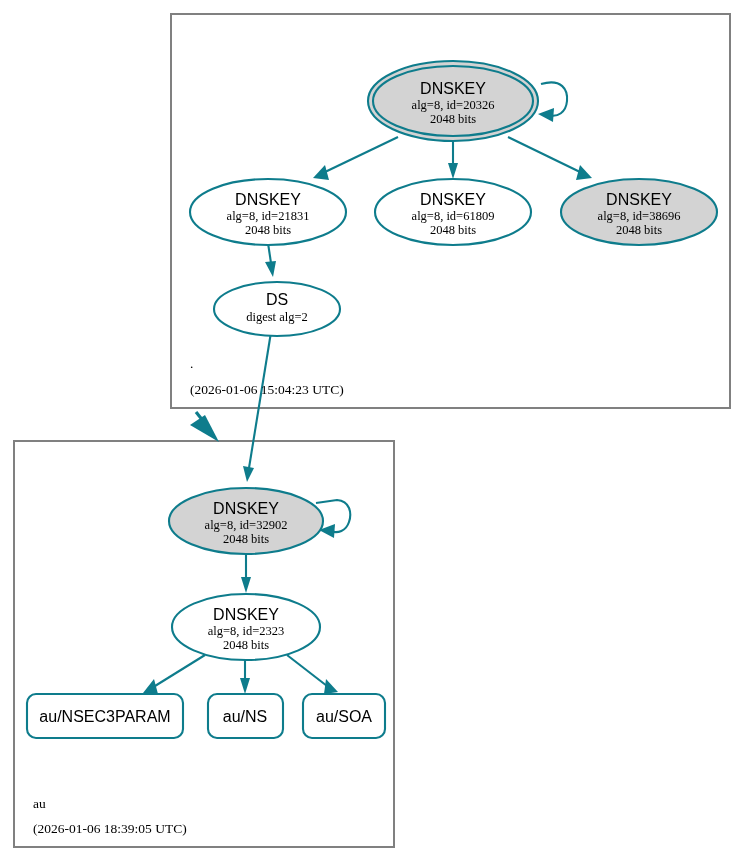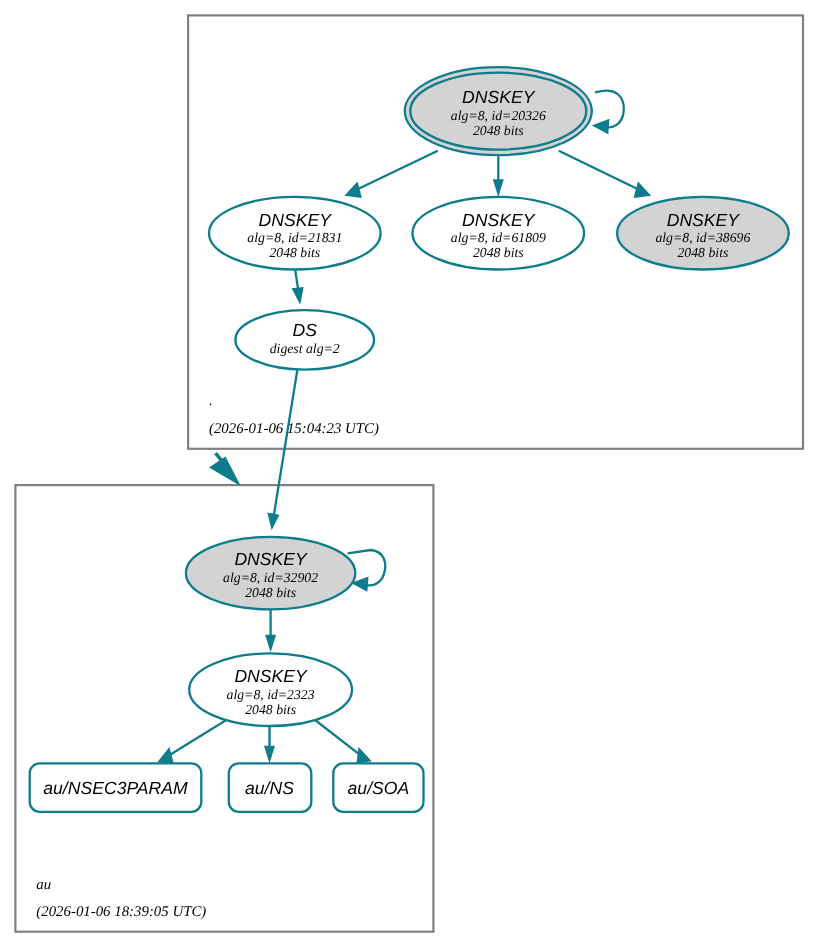--- a/index.html
+++ b/index.html
@@ -10,21 +10,20 @@
   body {
     width: 747px;
     height: 865px;
     font-family: "Liberation Sans", sans-serif;
     overflow: hidden;
   }
   #canvas {
     position: relative;
     width: 747px;
     height: 865px;
-    font-style: italic;
   }
   svg#graph {
     display: block;
     width: 747px;
     height: 865px;
   }
   .zone-box {
     fill: #ffffff;
     stroke: #808080;
     stroke-width: 2;

